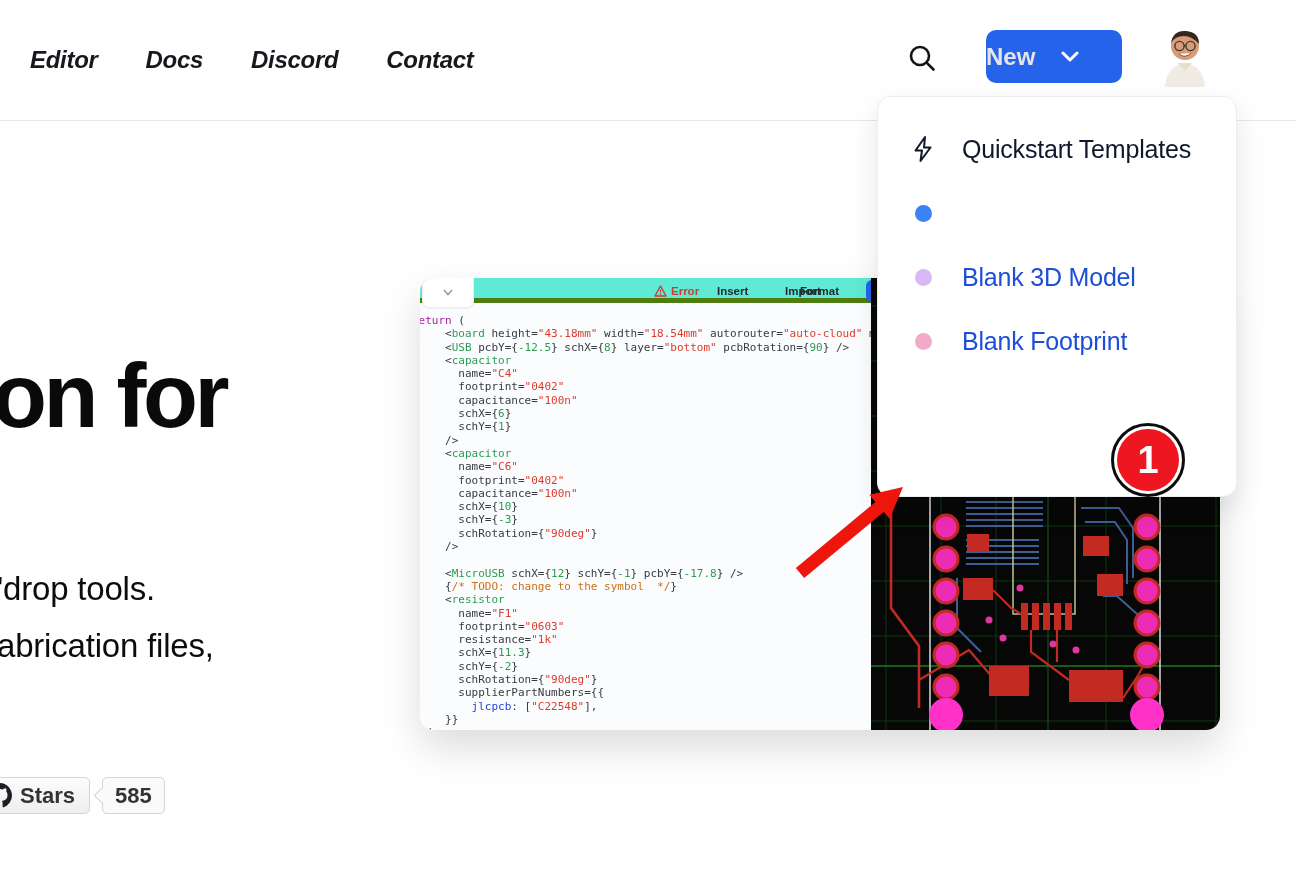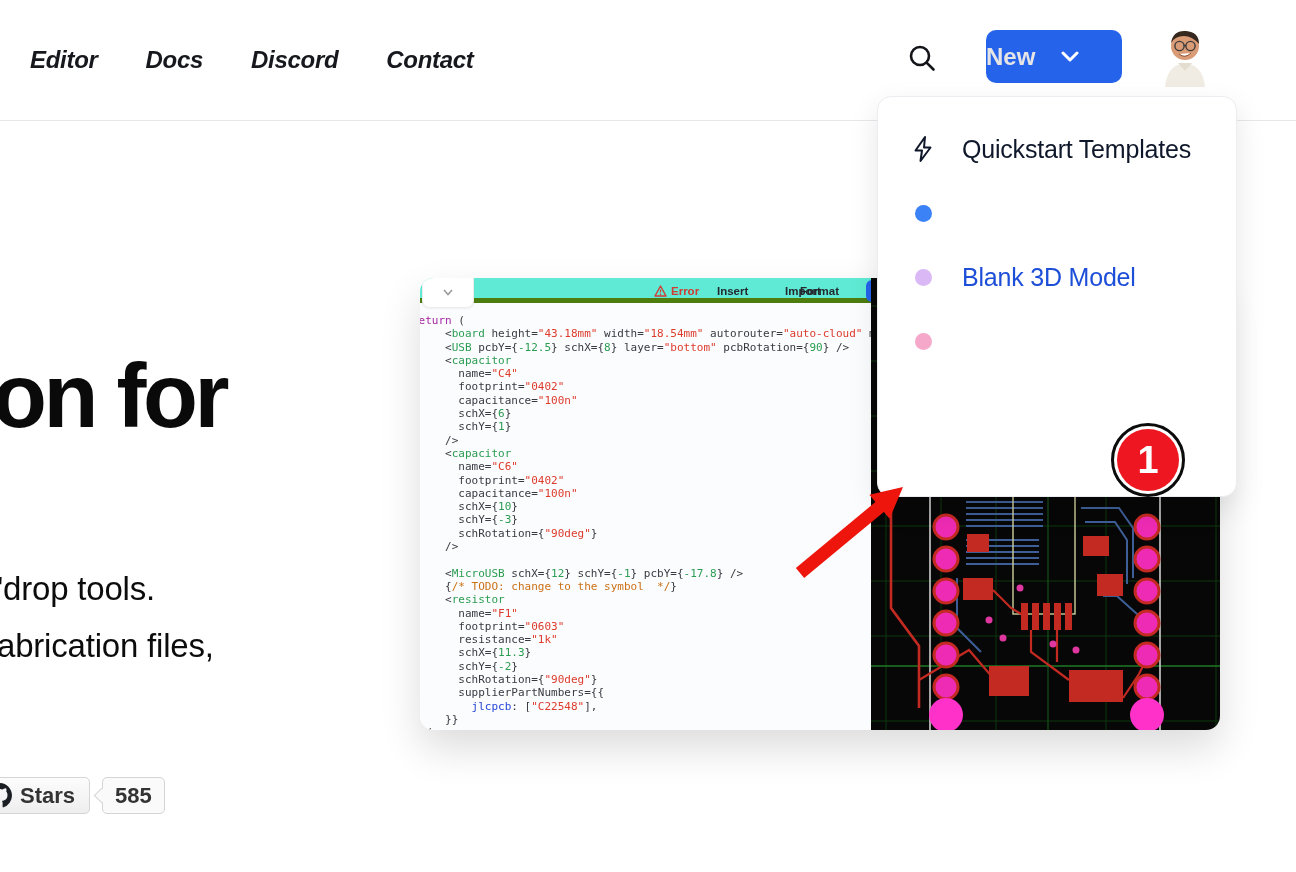--- a/index.html
+++ b/index.html
@@ -259,20 +259,21 @@
         <div class="menu-item disabled">
           <span class="menu-icon">
             <span class="dot" style="background: rgb(217, 184, 245);"></span>
           </span>
           <span class="label">Blank 3D Model</span>
         </div>
         <div class="menu-item disabled">
           <span class="menu-icon">
             <span class="dot" style="background: rgb(246, 168, 203);"></span>
           </span>
+          <span class="label">Blank Footprint</span>
         </div>
       </div>
     <div id="menu-badge">
       <div id="menu-badge-inner">1</div>
     </div>
   </div>
 
   <svg id="red-arrow" width="140" height="130" viewBox="0 0 140 130">
     <line x1="20" y1="113" x2="102" y2="45" stroke="#ee150d" stroke-width="13"></line>
     <polygon points="123,27 109.6,58.7 89.4,34.7" fill="#ee150d"></polygon>

